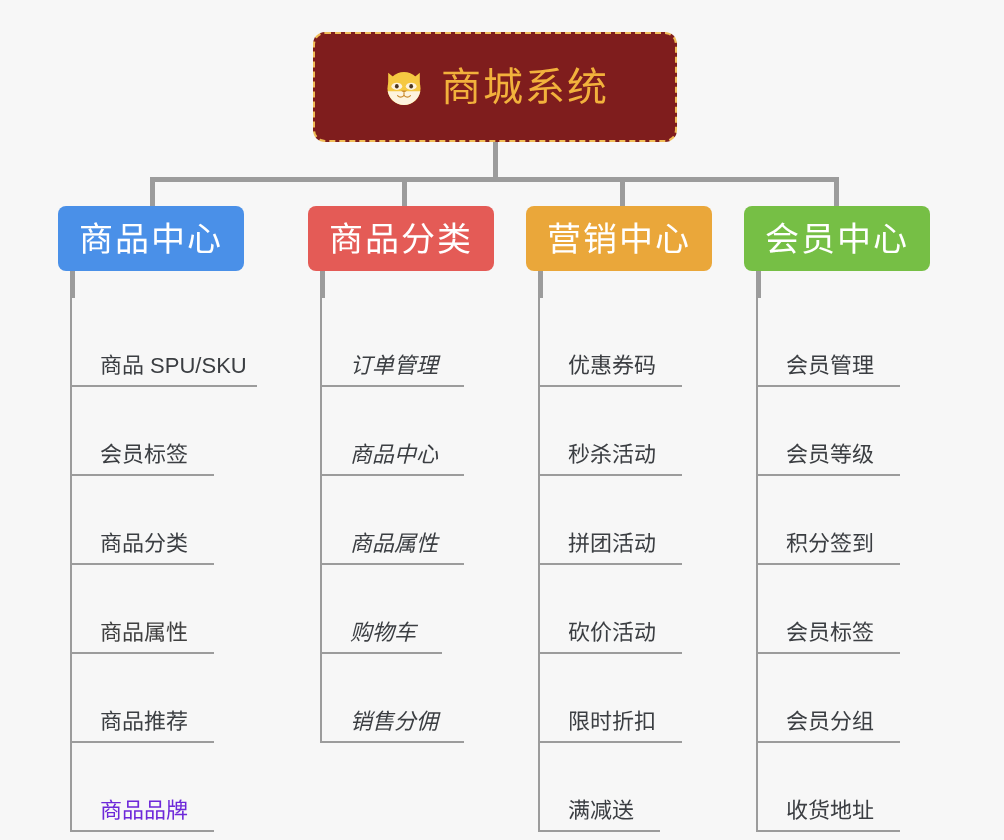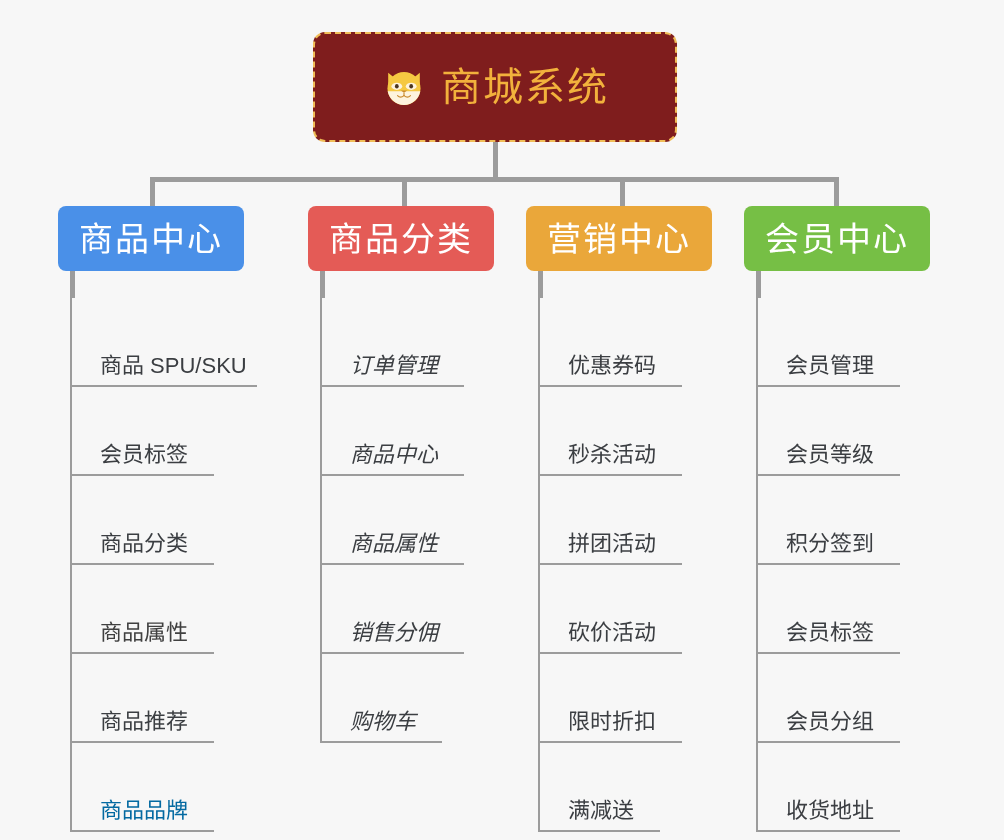--- a/index.html
+++ b/index.html
@@ -187,43 +187,43 @@
       <div class="leaf">
           <span class="leaf-inner" style="border-bottom-color: rgb(156, 156, 156); color: rgb(59, 62, 66);">商品分类</span>
         </div>
       <div class="leaf">
           <span class="leaf-inner" style="border-bottom-color: rgb(156, 156, 156); color: #404040;">商品属性</span>
         </div>
       <div class="leaf">
           <span class="leaf-inner" style="border-bottom-color: rgb(156, 156, 156); color: rgb(59, 62, 66);">商品推荐</span>
         </div>
       <div class="leaf">
-          <span class="leaf-inner" style="border-bottom-color: rgb(156, 156, 156); color: #0369a1;">商品品牌</span>
+          <span class="leaf-inner" style="border-bottom-color: rgb(156, 156, 156); color: #6d28d9;">商品品牌</span>
         </div>
     </div>
   </div>
 
   <div class="branch b1">
     <div class="branch-head" style="background: rgb(228, 91, 86);">商品分类</div>
     <div class="branch-stub" style="background: rgb(156, 156, 156);"></div>
     <div class="branch-list" style="border-left-color: rgb(156, 156, 156); font-style: italic;">
       <div class="leaf">
           <span class="leaf-inner" style="border-bottom-color: rgb(156, 156, 156); color: rgb(59, 62, 66);">订单管理</span>
         </div>
       <div class="leaf">
           <span class="leaf-inner" style="border-bottom-color: rgb(156, 156, 156); color: rgb(59, 62, 66);">商品中心</span>
         </div>
       <div class="leaf">
           <span class="leaf-inner" style="border-bottom-color: rgb(156, 156, 156); color: rgb(59, 62, 66);">商品属性</span>
         </div>
       <div class="leaf">
+          <span class="leaf-inner" style="border-bottom-color: rgb(156, 156, 156); color: rgb(59, 62, 66);">购物车</span>
+        </div>
+      <div class="leaf">
           <span class="leaf-inner" style="border-bottom-color: rgb(156, 156, 156); color: rgb(59, 62, 66);">销售分佣</span>
-        </div>
-      <div class="leaf">
-          <span class="leaf-inner" style="border-bottom-color: rgb(156, 156, 156); color: rgb(59, 62, 66);">购物车</span>
         </div>
     </div>
   </div>
 
   <div class="branch b3">
     <div class="branch-head" style="background: rgb(118, 191, 69);">会员中心</div>
     <div class="branch-stub" style="background: rgb(156, 156, 156);"></div>
     <div class="branch-list" style="border-left-color: rgb(156, 156, 156);">
       <div class="leaf">
           <span class="leaf-inner" style="border-bottom-color: rgb(156, 156, 156); color: rgb(59, 62, 66);">会员管理</span>

